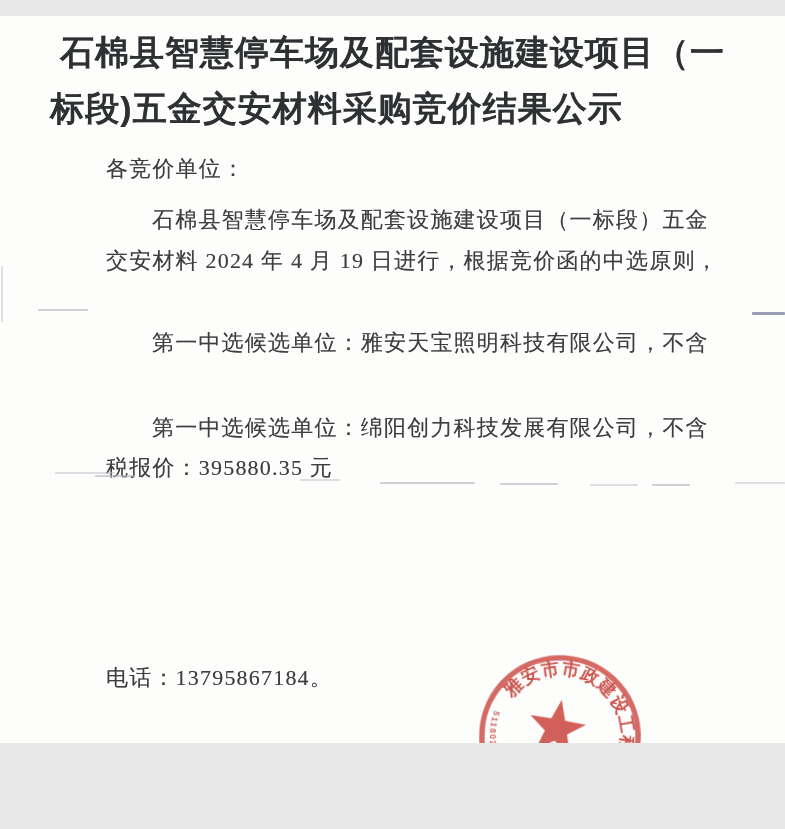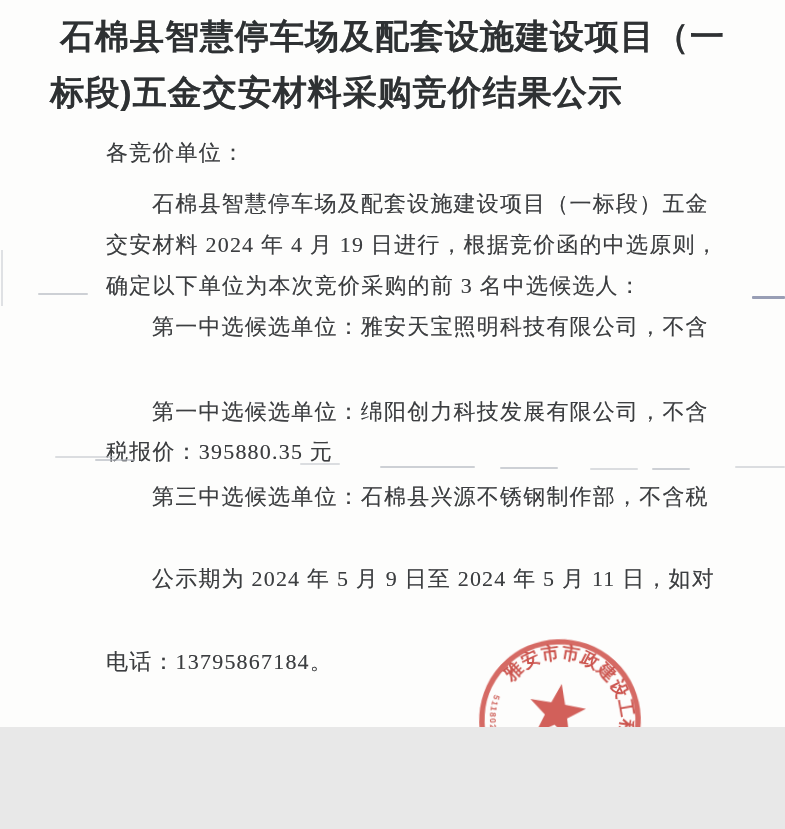--- a/index.html
+++ b/index.html
@@ -1,19 +1,19 @@
 <!DOCTYPE html>
 <html><head>
 <meta charset="utf-8">
 <style>
   html,body{margin:0;padding:0;background:#e8e8e8;}
   .page{
     position:relative;
     width:785px;height:727px;
-    margin:0 auto;
+    margin:16px auto;
     background:#fdfdfc;
     overflow:hidden;
     font-family:"Liberation Serif", serif;
     text-decoration:underline;
   }
   
   .title-line{
     position:absolute;left:0;width:785px;
     text-align:center;
     font-family:"Liberation Sans", sans-serif;
@@ -93,26 +93,23 @@
 <body>
 
 <div class="page">
 
   <div class="title-line title-line-1">石棉县智慧停车场及配套设施建设项目（一</div>
   <div class="title-line title-line-2">标段)五金交安材料采购竞价结果公示</div>
 
   <div class="body-line bl1">石棉县智慧停车场及配套设施建设项目（一标段）五金</div>
   <div class="body-line bl0">各竞价单位：</div>
   <div class="body-line bl2">交安材料 2024 年 4 月 19 日进行，根据竞价函的中选原则，</div>
-  <div class="body-line bl3">确定以下单位为本次竞价采购的前 3 名中选候选人：</div>
   <div class="body-line bl4">第一中选候选单位：雅安天宝照明科技有限公司，不含</div>
   <div class="body-line bl6">第一中选候选单位：绵阳创力科技发展有限公司，不含</div>
   <div class="body-line bl7">税报价：395880.35 元</div>
-  <div class="body-line bl8">第三中选候选单位：石棉县兴源不锈钢制作部，不含税</div>
-  <div class="body-line bl10">公示期为 2024 年 5 月 9 日至 2024 年 5 月 11 日，如对</div>
   <div class="body-line bl12">电话：13795867184。</div>
 
   <div class="signature">雅安市市政建设工程有限公司</div>
   <div class="sign-date">2029 年 5 月 9 日</div>
 
   <svg class="seal" viewBox="0 0 176 176">
     <circle class="ring" cx="88" cy="88" r="79"></circle>
     <g transform="rotate(12 85 80)">
       <path class="star" d="M85 51 L92.1 71.2 L113.5 71.6 L96.4 84.4 L102.6 104.9 L85 92.8 L67.4 104.9 L73.6 84.4 L56.5 71.6 L77.9 71.2 Z"></path>
     </g>

